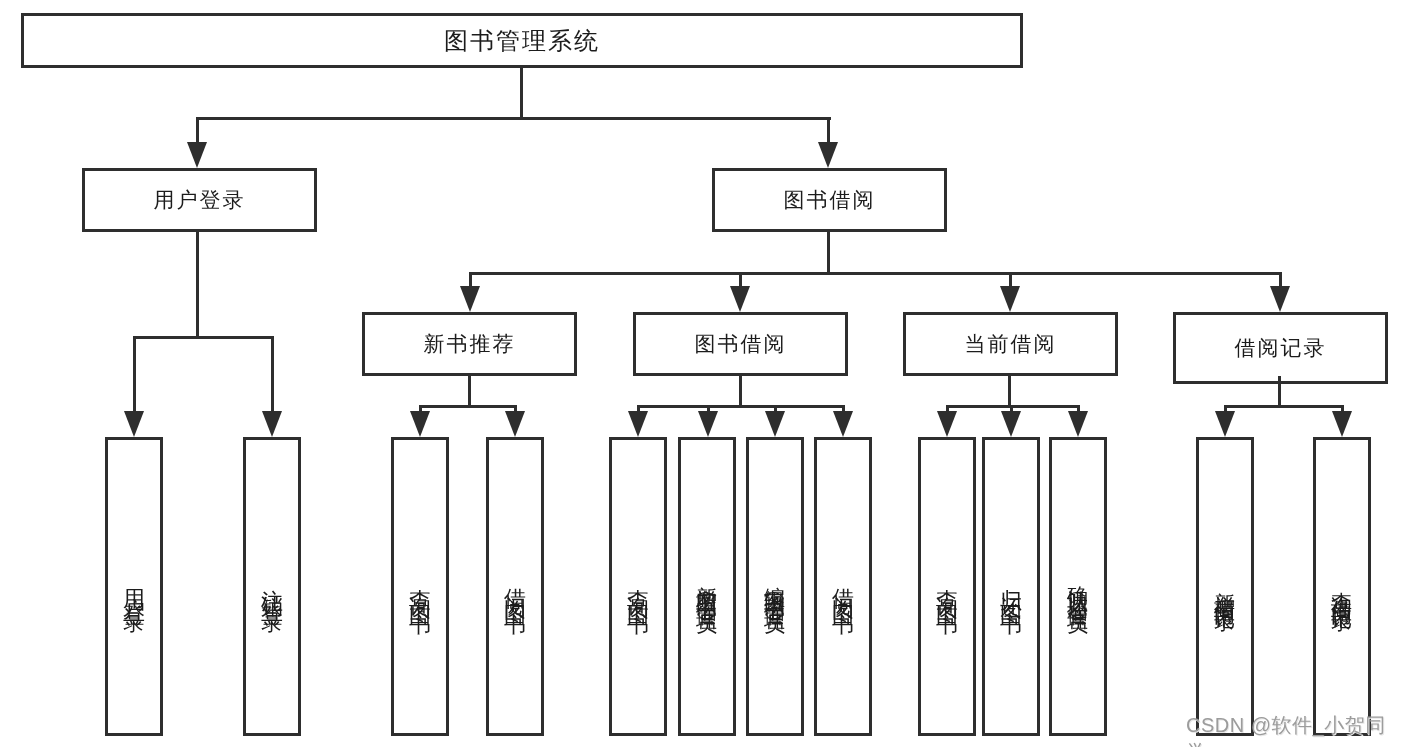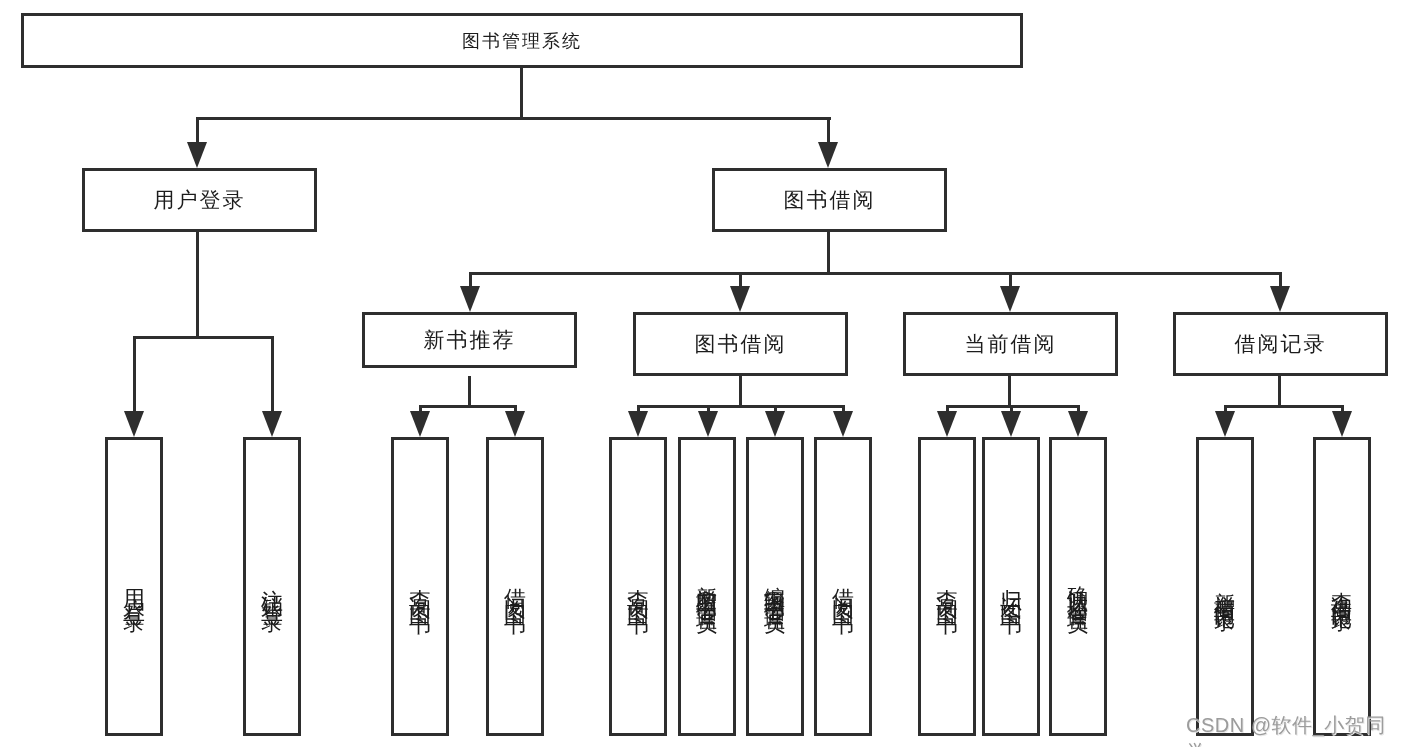--- a/index.html
+++ b/index.html
@@ -7,21 +7,21 @@
     position:relative; width:1405px; height:747px; background:#ffffff;
     font-family:"Liberation Sans","DejaVu Sans",sans-serif; overflow:hidden;
   }
   .box {
     position:absolute; box-sizing:border-box;
     border:3px solid #2e2e2e; background:#ffffff;
     display:flex; align-items:center; justify-content:center;
     color:#1c1c1c;
   }
   .hbox { font-size:21px; letter-spacing:2px; }
-  .root-box { font-size:18px; }
+  .root-box { font-size:24px; }
   .vbox { top:437px; width:58px; height:299px; }
   .vtext {
     writing-mode:vertical-lr; text-orientation:mixed;
     font-size:22px; letter-spacing:8px; line-height:1; white-space:nowrap;
   }
   .vtext.long { font-size:21px; letter-spacing:4px; }
   .line { position:absolute; background:#2e2e2e; }
   .arr {
     position:absolute; width:0; height:0;
     border-left:10px solid transparent; border-right:10px solid transparent;
@@ -67,30 +67,30 @@
   <div class="line" style="left:469px; top:272px; width:813px; height:3px;"></div>
   <div class="line" style="left:469px; top:272px; width:3px; height:18px;"></div>
   <div class="arr" style="left:460px; top:286px;"></div>
   <div class="line" style="left:739px; top:272px; width:3px; height:18px;"></div>
   <div class="arr" style="left:730px; top:286px;"></div>
   <div class="line" style="left:1009px; top:272px; width:3px; height:18px;"></div>
   <div class="arr" style="left:1000px; top:286px;"></div>
   <div class="line" style="left:1279px; top:272px; width:3px; height:18px;"></div>
   <div class="arr" style="left:1270px; top:286px;"></div>
 
-  <div class="box hbox" style="left:362px; top:312px; width:215px; height:56px;">
+  <div class="box hbox" style="left:362px; top:312px; width:215px; height:64px;">
     <span>新书推荐</span>
   </div>
   <div class="box hbox" style="left:903px; top:312px; width:215px; height:64px;">
     <span>当前借阅</span>
   </div>
   <div class="box hbox" style="left:633px; top:312px; width:215px; height:64px;">
     <span>图书借阅</span>
   </div>
-  <div class="box hbox" style="left:1173px; top:312px; width:215px; height:64px;">
+  <div class="box hbox" style="left:1173px; top:312px; width:215px; height:72px;">
     <span>借阅记录</span>
   </div>
 
   <div class="line" style="left:468px; top:376px; width:3px; height:31px;"></div>
   <div class="line" style="left:419px; top:405px; width:98px; height:3px;"></div>
   <div class="line" style="left:419px; top:405px; width:3px; height:9px;"></div>
   <div class="arr" style="left:410px; top:411px;"></div>
   <div class="line" style="left:514px; top:405px; width:3px; height:9px;"></div>
   <div class="arr" style="left:505px; top:411px;"></div>
 

